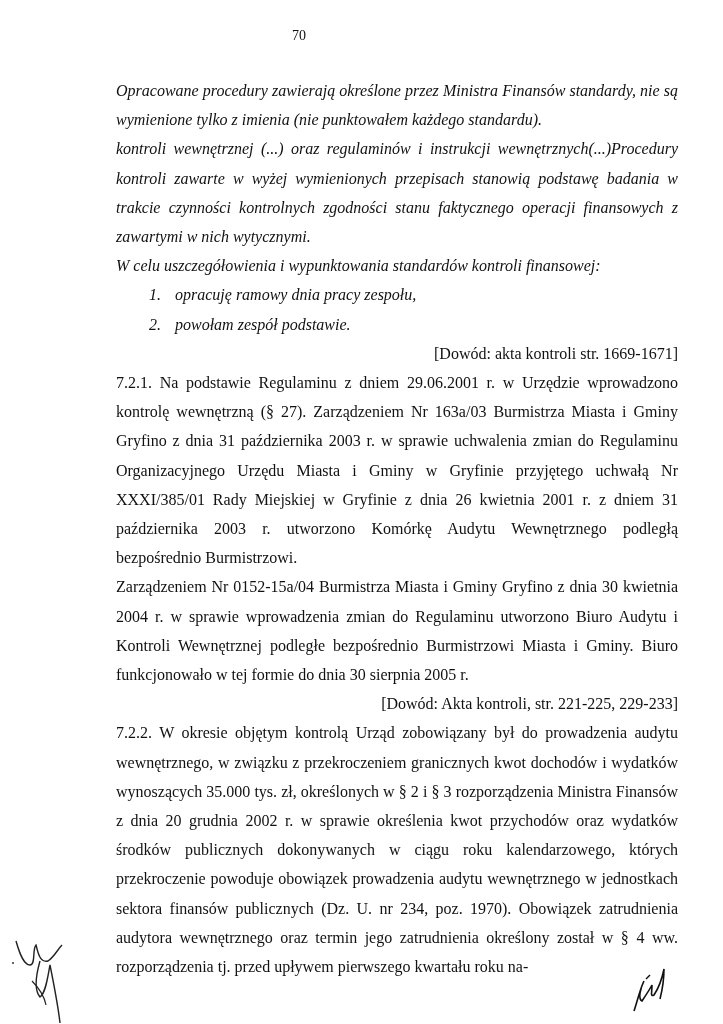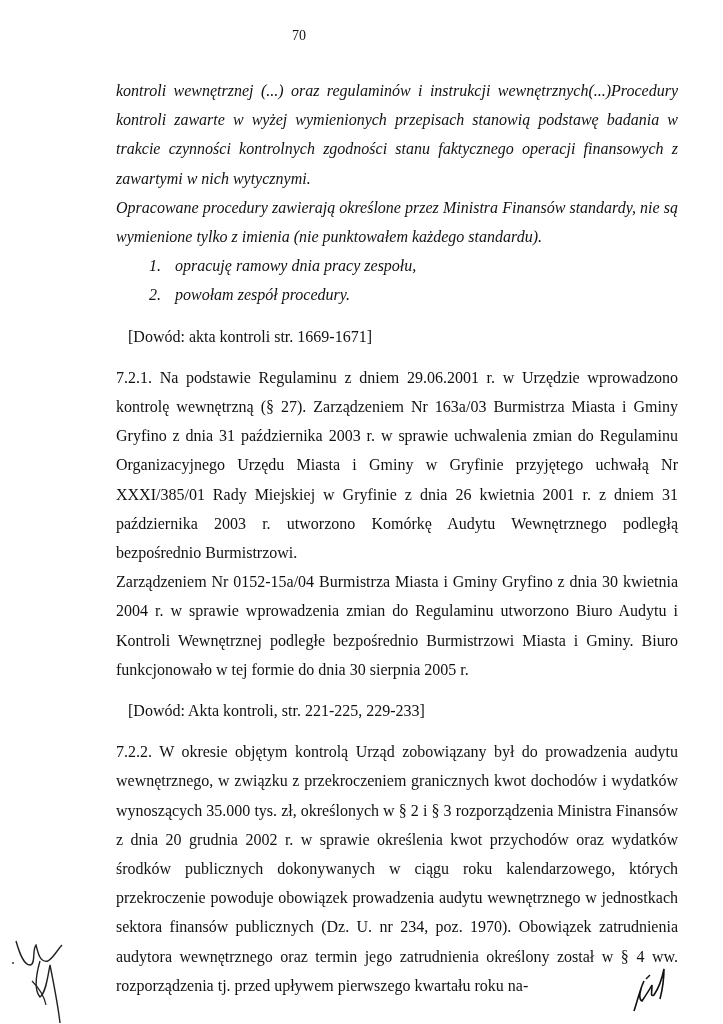--- a/index.html
+++ b/index.html
@@ -7,40 +7,41 @@
          font-family: "Liberation Serif", "DejaVu Serif", serif; color: #111; }
   .page-number { position: absolute; top: 28px; left: 0; width: 598px; text-align: center;
                  font-size: 14px; }
   .body { position: absolute; left: 116px; top: 76px; width: 562px;
           font-size: 16px; line-height: 29.2px; text-align: justify; }
   .it { font-style: italic; }
   .p { margin: 0; }
   .list { margin: 0; padding: 0; list-style: none; }
   .list li { display: flex; padding-left: 33px; font-style: italic; }
   .list .num { width: 26px; }
-  .evidence { margin: 12px; }
+  .evidence { text-align: right; margin: 0; }
   .sig { position: absolute; }
   .sig svg { display: block; }
 </style>
 </head>
 <body>
 
 <div class="page-number">70</div>
 
 <div class="body">
+  <p class="p it">Opracowane procedury zawierają określone przez Ministra Finansów standardy, nie są wymienione tylko z imienia (nie punktowałem każdego standardu).</p>
   <p class="p it">kontroli wewnętrznej (...) oraz regulaminów i instrukcji wewnętrznych(...)Procedury kontroli zawarte w wyżej wymienionych przepisach stanowią podstawę badania w trakcie czynności kontrolnych zgodności stanu faktycznego operacji finansowych z zawartymi w nich wytycznymi.</p>
-  <p class="p it">Opracowane procedury zawierają określone przez Ministra Finansów standardy, nie są wymienione tylko z imienia (nie punktowałem każdego standardu).</p>
+  <p class="p it">W celu uszczegółowienia i wypunktowania standardów kontroli finansowej:</p>
   <ul class="list">
     <li>
       <span class="num">1.</span>
       <span>opracuję ramowy dnia pracy zespołu,</span>
     </li>
     <li>
       <span class="num">2.</span>
-      <span>powołam zespół procedury.</span>
+      <span>powołam zespół podstawie.</span>
     </li>
   </ul>
   <p class="evidence">[Dowód: akta kontroli str. 1669-1671]</p>
   <p class="p">7.2.1. Na podstawie Regulaminu z dniem 29.06.2001 r. w Urzędzie wprowadzono kontrolę wewnętrzną (§ 27). Zarządzeniem Nr 163a/03 Burmistrza Miasta i Gminy Gryfino z dnia 31 października 2003 r. w sprawie uchwalenia zmian do Regulaminu Organizacyjnego Urzędu Miasta i Gminy w Gryfinie przyjętego uchwałą Nr XXXI/385/01 Rady Miejskiej w Gryfinie z dnia 26 kwietnia 2001 r. z dniem 31 października 2003 r. utworzono Komórkę Audytu Wewnętrznego podległą bezpośrednio Burmistrzowi.</p>
   <p class="p">Zarządzeniem Nr 0152-15a/04 Burmistrza Miasta i Gminy Gryfino z dnia 30 kwietnia 2004 r. w sprawie wprowadzenia zmian do Regulaminu utworzono Biuro Audytu i Kontroli Wewnętrznej podległe bezpośrednio Burmistrzowi Miasta i Gminy. Biuro funkcjonowało w tej formie do dnia 30 sierpnia 2005 r.</p>
   <p class="evidence">[Dowód: Akta kontroli, str. 221-225, 229-233]</p>
   <p class="p">7.2.2. W okresie objętym kontrolą Urząd zobowiązany był do prowadzenia audytu wewnętrznego, w związku z przekroczeniem granicznych kwot dochodów i wydatków wynoszących 35.000 tys. zł, określonych w § 2 i § 3 rozporządzenia Ministra Finansów z dnia 20 grudnia 2002 r. w sprawie określenia kwot przychodów oraz wydatków środków publicznych dokonywanych w ciągu roku kalendarzowego, których przekroczenie powoduje obowiązek prowadzenia audytu wewnętrznego w jednostkach sektora finansów publicznych (Dz. U. nr 234, poz. 1970). Obowiązek zatrudnienia audytora wewnętrznego oraz termin jego zatrudnienia określony został w § 4 ww. rozporządzenia tj. przed upływem pierwszego kwartału roku na-</p>
 </div>
 
 <div class="sig" style="left:10px; top:935px;">

